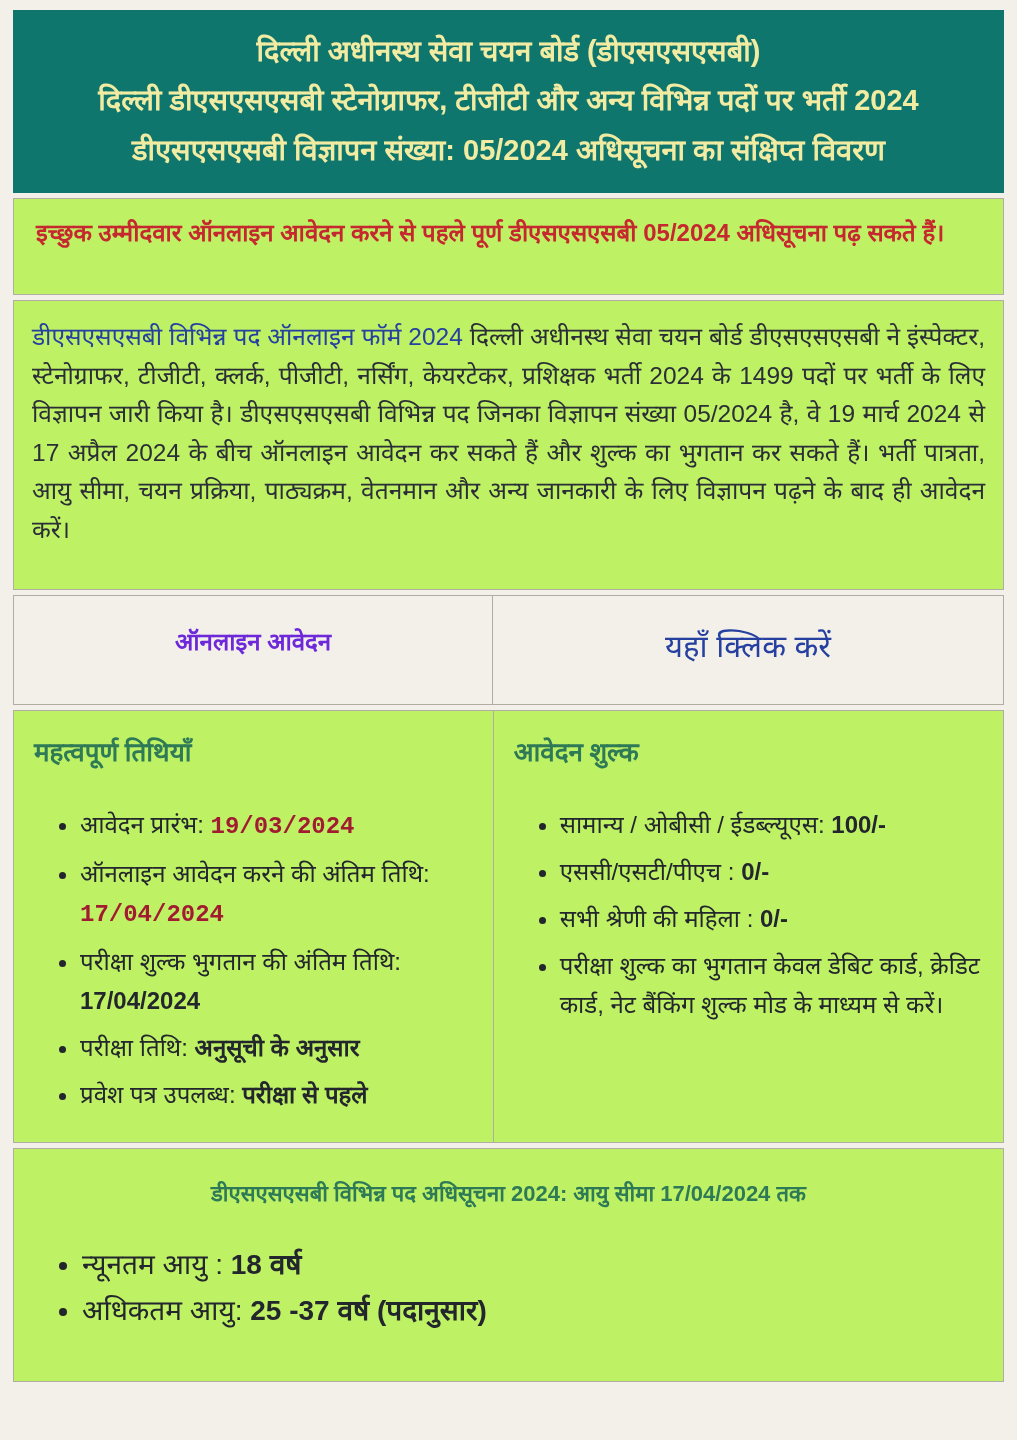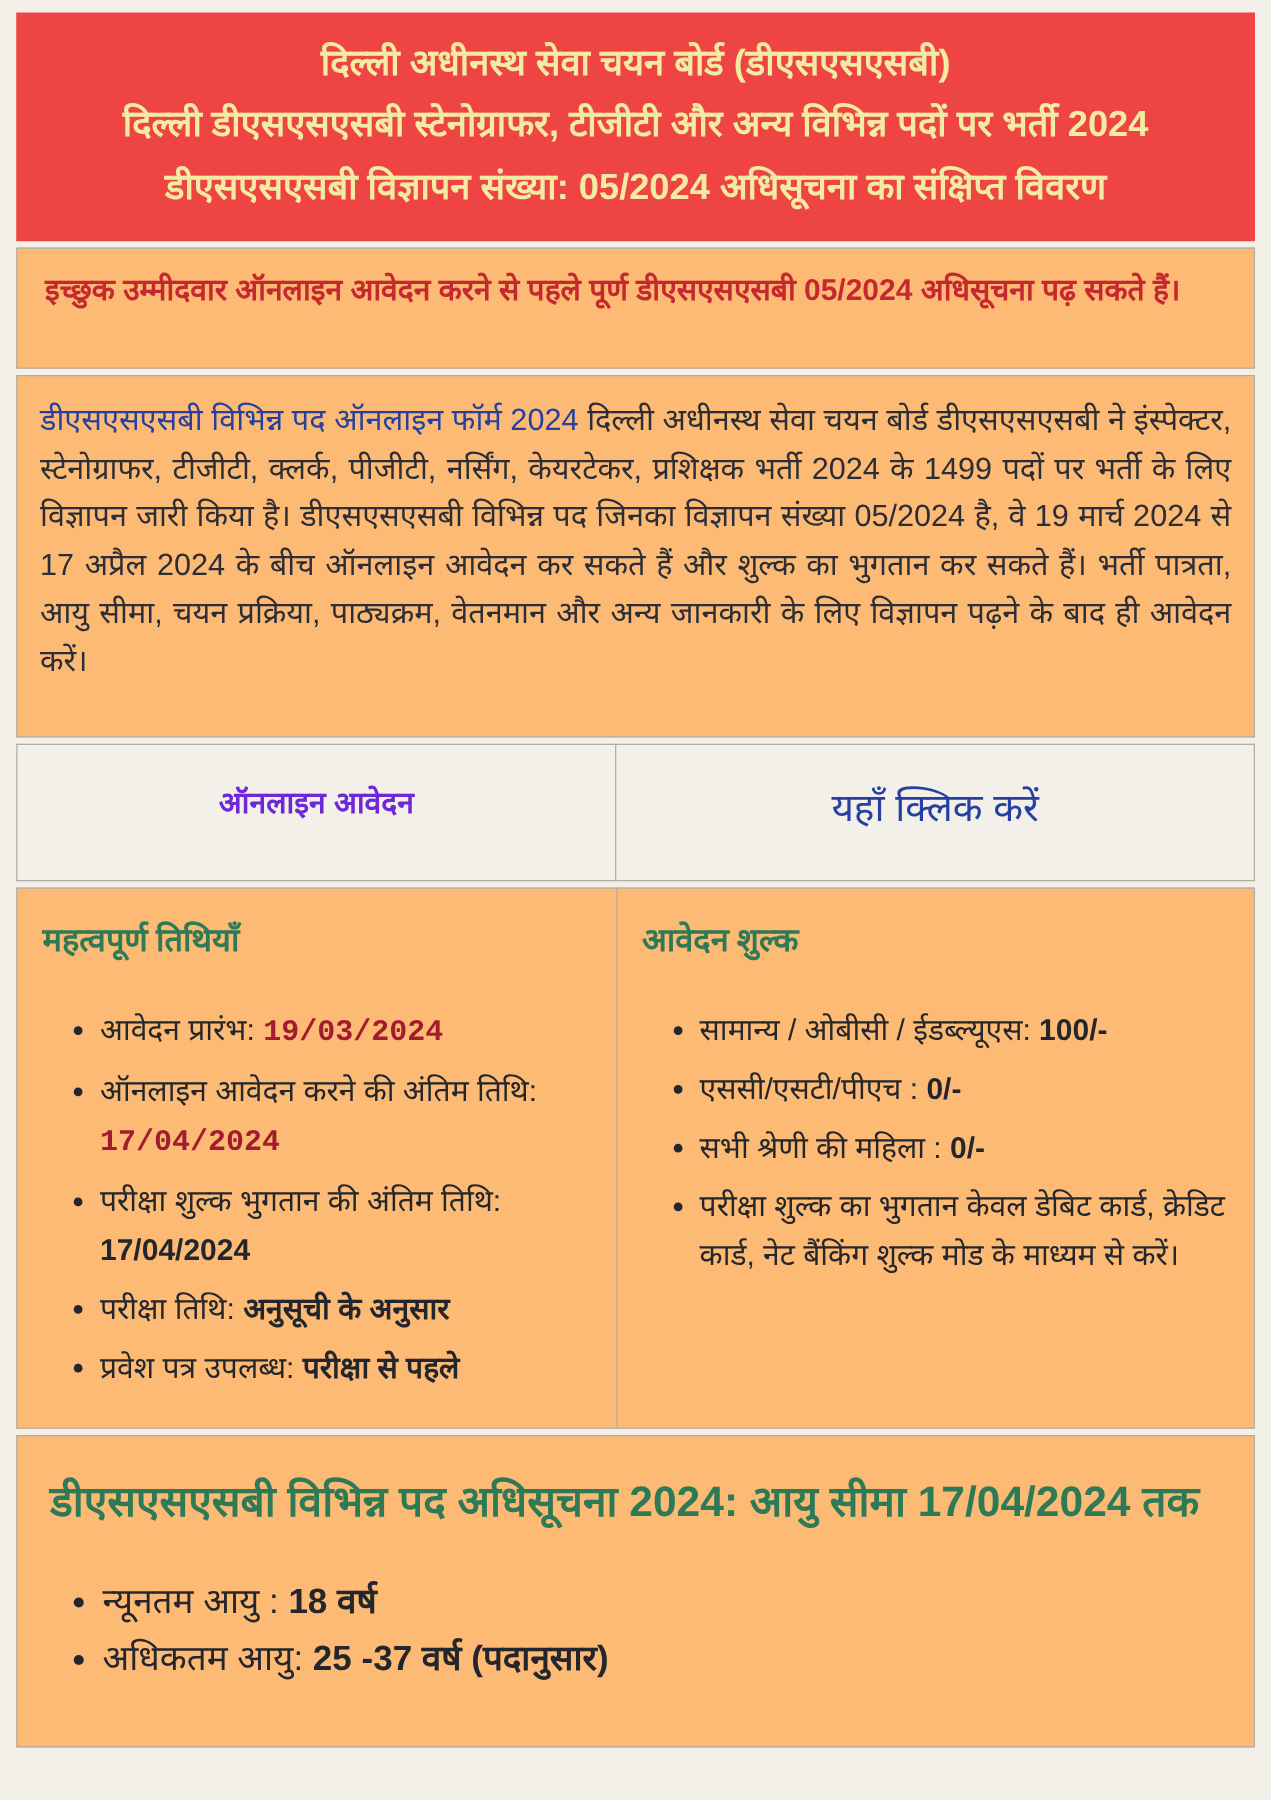--- a/index.html
+++ b/index.html
@@ -12,37 +12,37 @@
     position: relative;
     width: 1017px;
     height: 1440px;
     margin: 0 auto;
     background: #f3efe9;
     padding: 10px 13px 0;
     overflow: hidden;
   }
   
   .header {
-    background: #ef4444;
+    background: #0f766e;
     padding: 26px 16px 28px;
     text-align: center;
   }
   .hline {
     color: #f2eca3;
     font-size: 29px;
     font-weight: 700;
     line-height: 1.05;
   }
   .hline + .hline { margin-top: 19px; }
 
   
   .box {
     border: 1px solid #b1ada5;
     margin-top: 5px;
-    background: #fdba74;
+    background: #bef264;
   }
 
   
   .notice { padding: 17px 22px 44px; }
   .notice p {
     margin: 0;
     color: #c5282e;
     font-weight: 700;
     font-size: 24px;
     line-height: 34px;
@@ -113,23 +113,23 @@
     color: #23262c;
     margin-bottom: 8px;
   }
   strong { font-weight: 700; }
   .red { color: #a11c30; font-family: Liberation Mono, monospace; }
 
   
   .age { padding: 18px 26px 44px; }
   .age h3 {
     margin: 10px 0 0;
-    text-align: left;
+    text-align: center;
     color: #2e7a57;
-    font-size: 34px;
+    font-size: 22px;
     font-weight: 700;
   }
   .age ul { margin: 38px 0 0; padding-left: 42px; }
   .age li {
     font-size: 28px;
     line-height: 39px;
     color: #23262c;
     margin-bottom: 7px;
   }
 </style>

